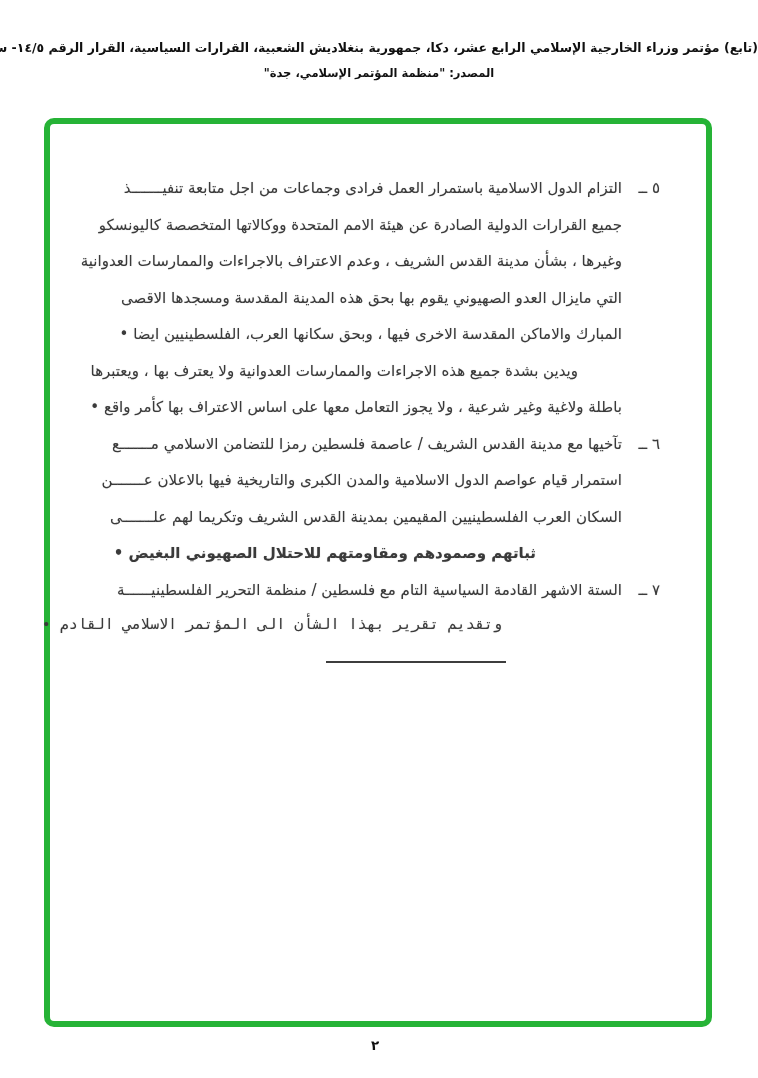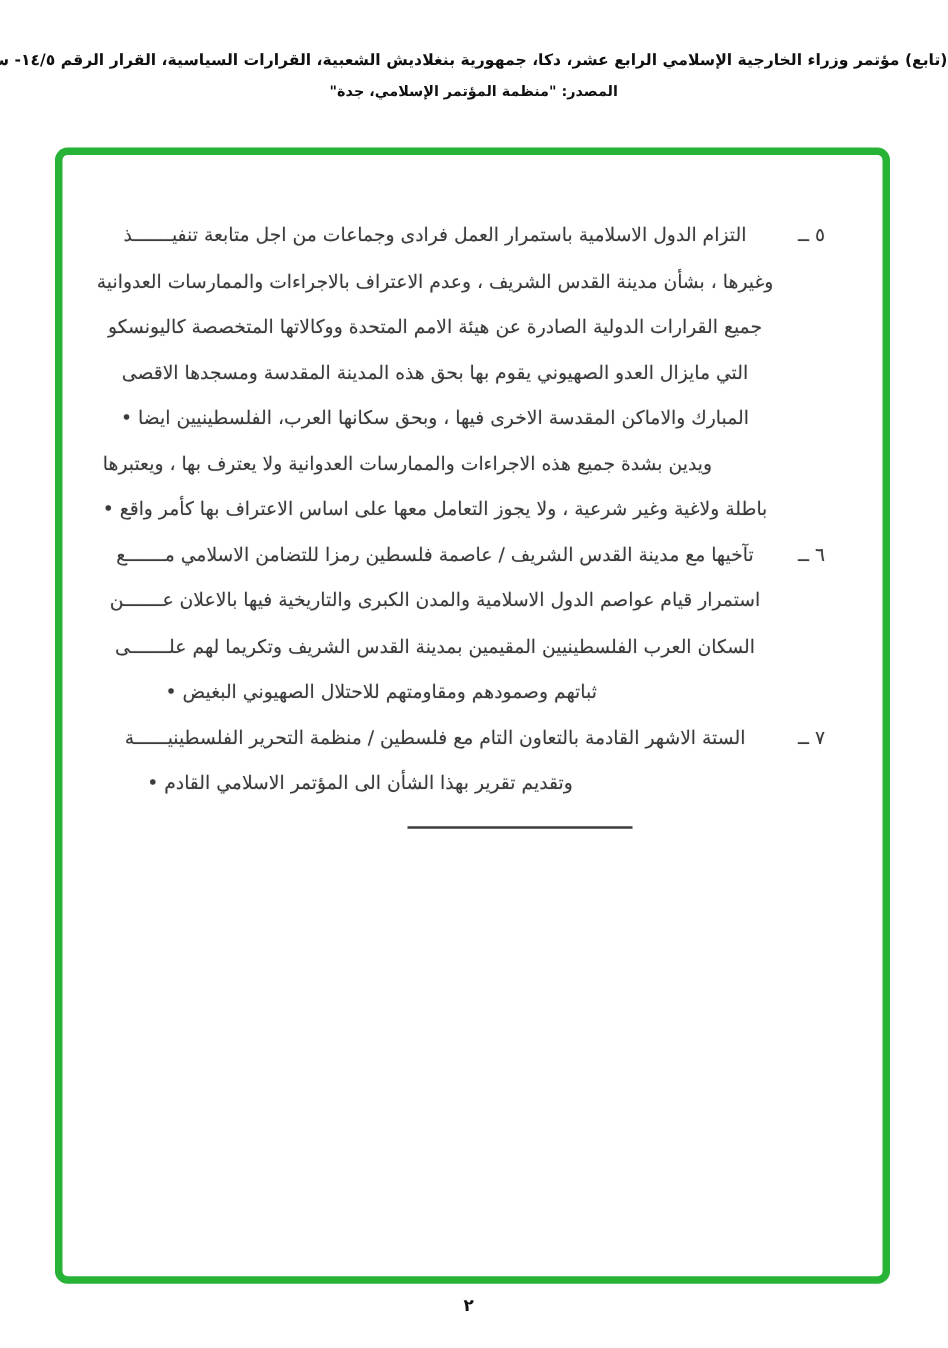--- a/index.html
+++ b/index.html
@@ -29,26 +29,26 @@
     position:absolute; top:170px; right:98px; width:586px;
     direction:rtl; color:#3a3a3a; font-size:15px;
     text-shadow:0 0 1px rgba(70,70,70,0.35);
   }
   .item { position:relative; padding-right:38px; margin:0; }
   .item-number {
     position:absolute; right:0; top:0; height:36.5px; line-height:36.5px;
     white-space:nowrap; letter-spacing:1px;margin-left:48px;
   }
   .line {
-    height:36.5px; line-height:36.5px; white-space:nowrap; text-align:center;
+    height:36.5px; line-height:36.5px; white-space:nowrap; text-align:right;
     overflow:visible;
   }
   .ind-a { padding-right:44px; }
-  .ind-b { padding-right:86px; }
-  .ind-c { padding-right:120px; }
+  .ind-b { padding-right:86px;font-weight:bold; }
+  .ind-c { padding-right:120px;font-family:Liberation Mono, monospace; }
 
   .divider {
     width:180px; height:0; border-top:2px solid #3d3d3d;
     margin:16px 154px 0 auto;
   }
 
   
   .page-number {
     position:absolute; top:1037px; left:0; right:8px;
     text-align:center; font-weight:bold; font-size:13.5px; color:#111;
@@ -66,43 +66,43 @@
 
   <div class="green-frame" style="border-color: rgb(38, 179, 54);">
   </div>
 
   <div class="doc-body" id="doc-body">
 
   <div class="item">
         <span class="item-number">٥ ــ</span>
         <div class="para">
           <div class="line">التزام الدول الاسلامية باستمرار العمل فرادى وجماعات من اجل متابعة تنفيـــــــذ</div>
+          <div class="line">جميع القرارات الدولية الصادرة عن هيئة الامم المتحدة ووكالاتها المتخصصة كاليونسكو</div>
           <div class="line">وغيرها ، بشأن مدينة القدس الشريف ، وعدم الاعتراف بالاجراءات والممارسات العدوانية</div>
-          <div class="line">جميع القرارات الدولية الصادرة عن هيئة الامم المتحدة ووكالاتها المتخصصة كاليونسكو</div>
           <div class="line">التي مايزال العدو الصهيوني يقوم بها بحق هذه المدينة المقدسة ومسجدها الاقصى</div>
           <div class="line">المبارك والاماكن المقدسة الاخرى فيها ، وبحق سكانها العرب، الفلسطينيين ايضا •</div>
         </div>
         <div class="para">
           <div class="line ind-a">ويدين بشدة جميع هذه الاجراءات والممارسات العدوانية ولا يعترف بها ، ويعتبرها</div>
           <div class="line">باطلة ولاغية وغير شرعية ، ولا يجوز التعامل معها على اساس الاعتراف بها كأمر واقع •</div>
         </div>
       </div>
       <div class="item">
         <span class="item-number">٦ ــ</span>
         <div class="para">
           <div class="line">تآخيها مع مدينة القدس الشريف / عاصمة فلسطين رمزا للتضامن الاسلامي مـــــــع</div>
           <div class="line">استمرار قيام عواصم الدول الاسلامية والمدن الكبرى والتاريخية فيها بالاعلان عـــــــن</div>
           <div class="line">السكان العرب الفلسطينيين المقيمين بمدينة القدس الشريف وتكريما لهم علـــــــى</div>
           <div class="line ind-b">ثباتهم وصمودهم ومقاومتهم للاحتلال الصهيوني البغيض •</div>
         </div>
       </div>
       <div class="item">
         <span class="item-number">٧ ــ</span>
         <div class="para">
-          <div class="line">الستة الاشهر القادمة بالتعاون التام مع فلسطين / منظمة التحرير الفلسطينيــــــة</div>
+          <div class="line">الستة الاشهر القادمة السياسية التام مع فلسطين / منظمة التحرير الفلسطينيــــــة</div>
           <div class="line ind-c">وتقديم تقرير بهذا الشأن الى المؤتمر الاسلامي القادم •</div>
         </div>
       </div>
       <div class="divider"></div>
     </div>
 
   <div class="page-number">٢</div>
 
 </div>
 

